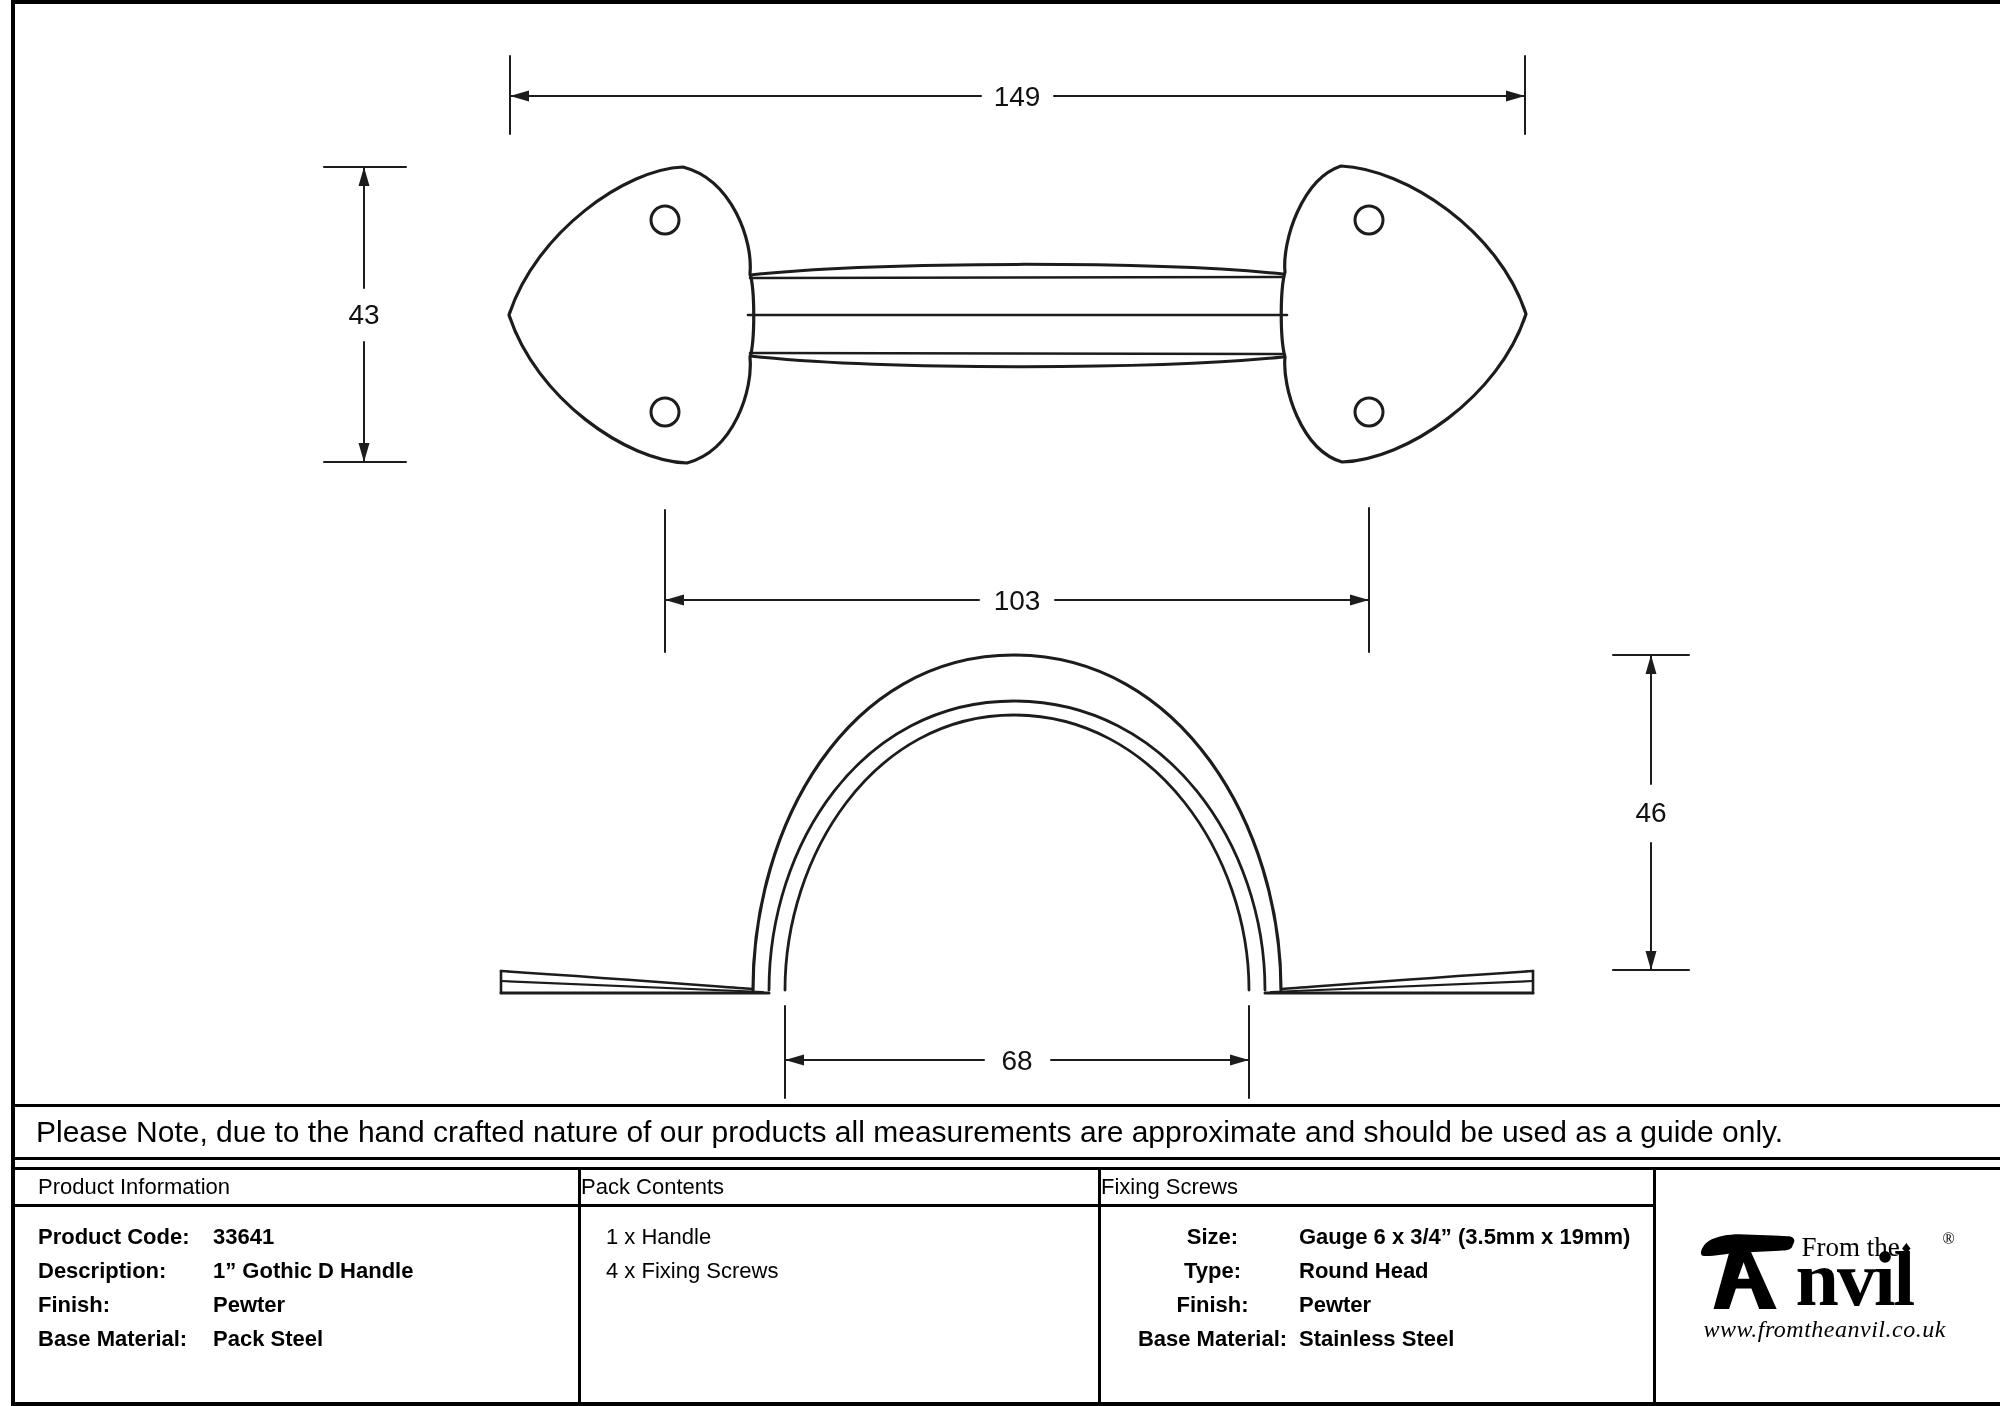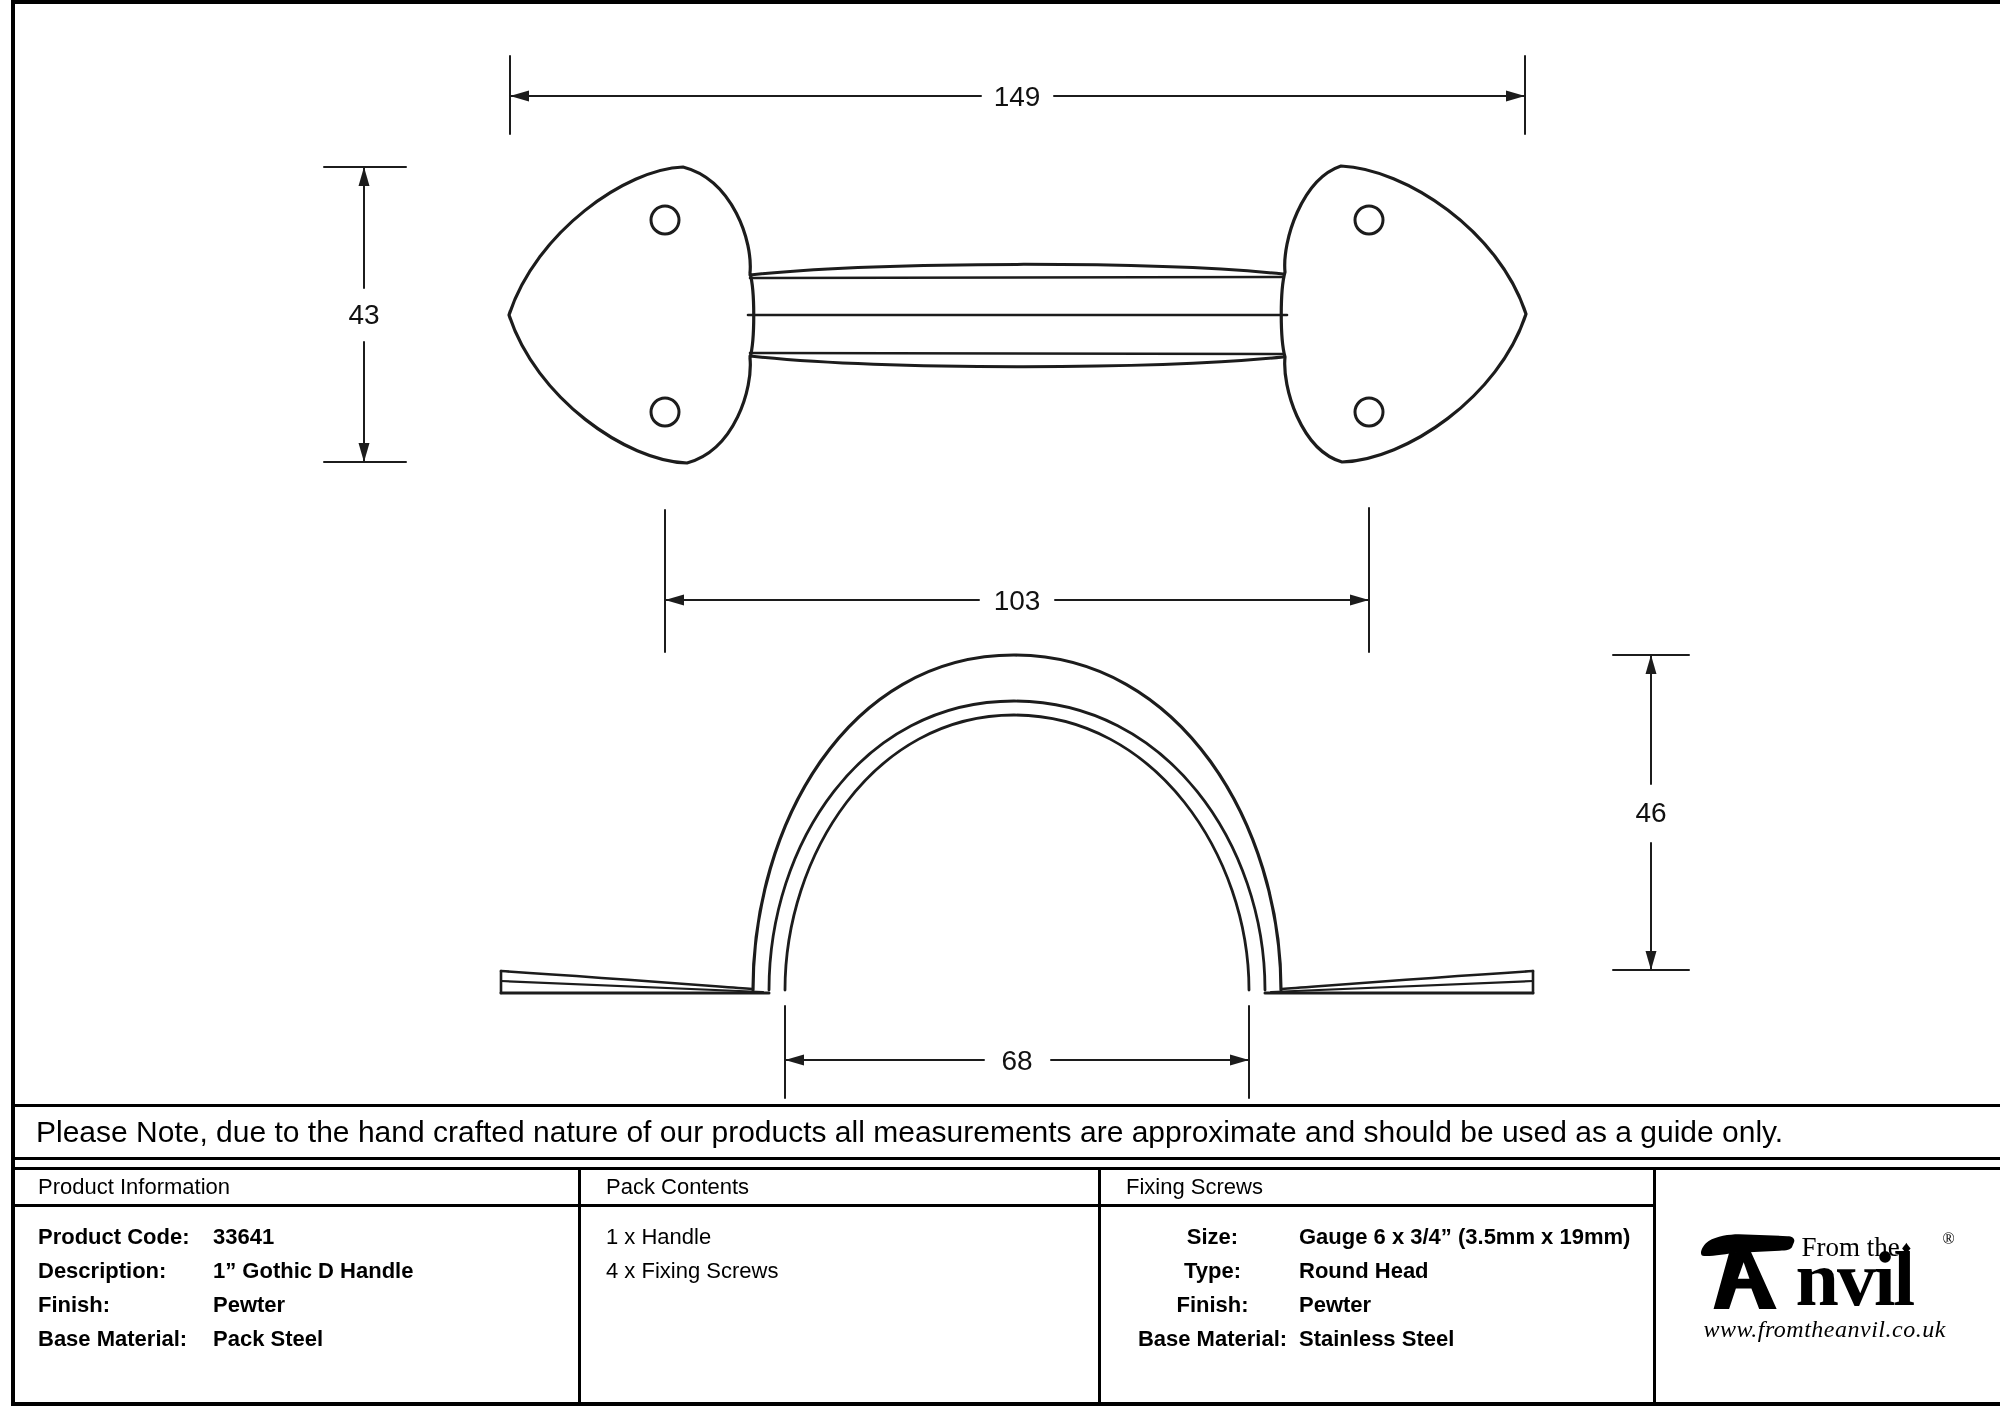--- a/index.html
+++ b/index.html
@@ -13,21 +13,21 @@
              border-top:3px solid #000;border-bottom:3px solid #000;}
   .note-band span{display:block;padding-left:25px;line-height:50px;font-size:30px;}
 
   .spec-table{position:absolute;left:0;top:1167px;width:2000px;bottom:4px;box-sizing:border-box;
               border-top:3px solid #000;display:grid;
               grid-template-columns:570px 520px 555px 1fr;grid-template-rows:37px 1fr;}
   .cell{box-sizing:border-box;}
   .vline{border-right:3px solid #000;}
   .hdr{border-bottom:3px solid #000;font-size:22px;display:flex;align-items:center;}
   .hdr.c1{padding-left:27px;}
-  .hdr.c2,.hdr.c3{padding-left:25px;align-items:center;}
+  .hdr.c2,.hdr.c3{align-items:center;}
   .body{font-size:22px;padding-top:13px;}
   .body.c1{padding-left:27px;}
   .body.c2,.body.c3{padding-left:25px;}
   .spec-row{line-height:34px;white-space:nowrap;font-weight:bold;}
   .spec-label{display:inline-block;}
   .c1 .spec-label{width:175px;}
   .c3 .spec-label{width:173px;text-align:center;}
   .pack-item{line-height:34px;}
 
   .logo-cell{grid-column:4;grid-row:1 / 3;display:flex;align-items:center;justify-content:center;}

